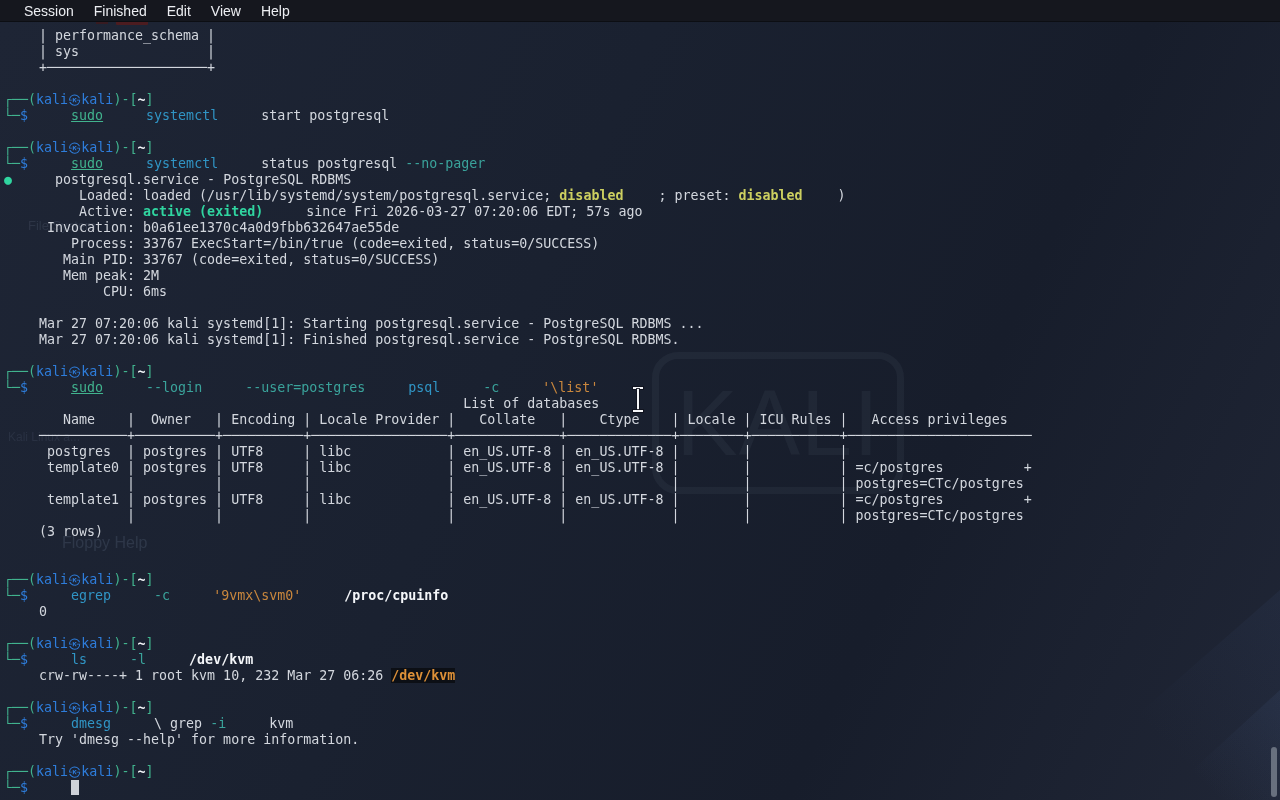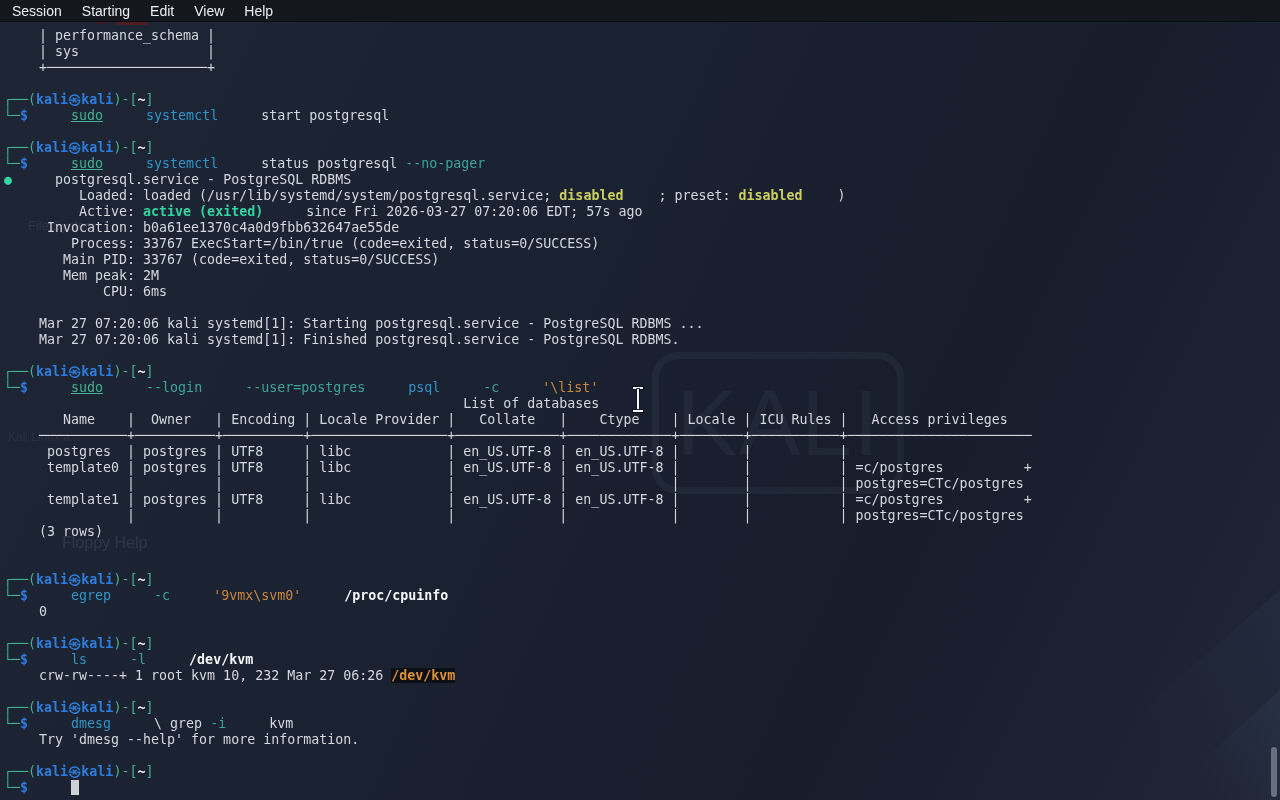--- a/index.html
+++ b/index.html
@@ -5,21 +5,21 @@
   html,body{margin:0;padding:0;}
   body{
     width:1280px;height:800px;overflow:hidden;position:relative;
     background:#10141d;
     font-family:"DejaVu Sans Mono",monospace;
   }
   
   .menubar{
     position:absolute;top:0;left:0;width:1280px;height:22px;
     background:#15171e;border-bottom:1px solid #0c0e13;
-    display:flex;align-items:center;padding-left:2px;box-sizing:border-box;
+    display:flex;align-items:center;padding-left:14px;box-sizing:border-box;
     font-family:"Liberation Sans",sans-serif;font-size:14px;color:#eceef2;
     z-index:30;
   }
   .menu-item{padding:1px 10px;cursor:default;}
   
   .wallpaper{
     position:absolute;left:0;top:22px;width:1280px;height:778px;
     background:linear-gradient(115deg,#1e2535 0%,#1a2130 40%,#171d2b 70%,#202636 100%);
     z-index:1;
   }
@@ -45,21 +45,21 @@
   .dtlabel.l2{left:62px;top:512px;font-size:16px;color:rgba(185,205,240,0.12);}
   
   .term{
     position:absolute;left:4px;top:28px;z-index:10;
     font-size:13.3px;line-height:16px;white-space:pre;
     color:var(--fg);
   }
   .tline{height:16px;}
   .c-fg{color:var(--fg);margin-left:35px;}
   .c-wb{color:var(--wb);font-weight:bold;}
-  .c-bb{color:var(--bb);font-weight:bold;}
+  .c-bb{color:var(--bb);font-weight:normal;}
   .c-gr{color:var(--gr);}
   .c-su{color:var(--gr);text-decoration:underline;}
   .c-cm{color:var(--cm);}
   .c-op{color:var(--op);}
   .c-st{color:var(--st);text-align:right;}
   .c-yb{color:var(--yb);font-weight:bold;}
   .c-gb{color:var(--gb);font-weight:bold;}
   .c-dev{color:var(--dev);font-weight:bold;background:var(--devbg);}
   .c-cursor{display:inline-block;width:8px;height:15px;background:#cdd1d8;vertical-align:-3px;}
   
@@ -72,21 +72,21 @@
   .ibeam div{position:absolute;background:#f5f6f8;box-shadow:0 0 0 1px rgba(15,18,28,0.85);}
   .ibeam .stem{left:6px;top:2px;width:2px;height:21px;}
   .ibeam .cap-top{left:2px;top:0;width:10px;height:2px;}
   .ibeam .cap-bot{left:2px;bottom:0;width:10px;height:2px;}
 </style>
 </head>
 <body>
 
 <div class="menubar">
   <span class="menu-item">Session</span>
-  <span class="menu-item">Starting</span>
+  <span class="menu-item">Finished</span>
   <span class="menu-item">Edit</span>
   <span class="menu-item">View</span>
   <span class="menu-item">Help</span>
 </div>
 
 <div class="wallpaper">
   <div class="smudge"></div>
   <div class="smudge2"></div>
   <div class="tri1"></div>
   <div class="tri2"></div>

